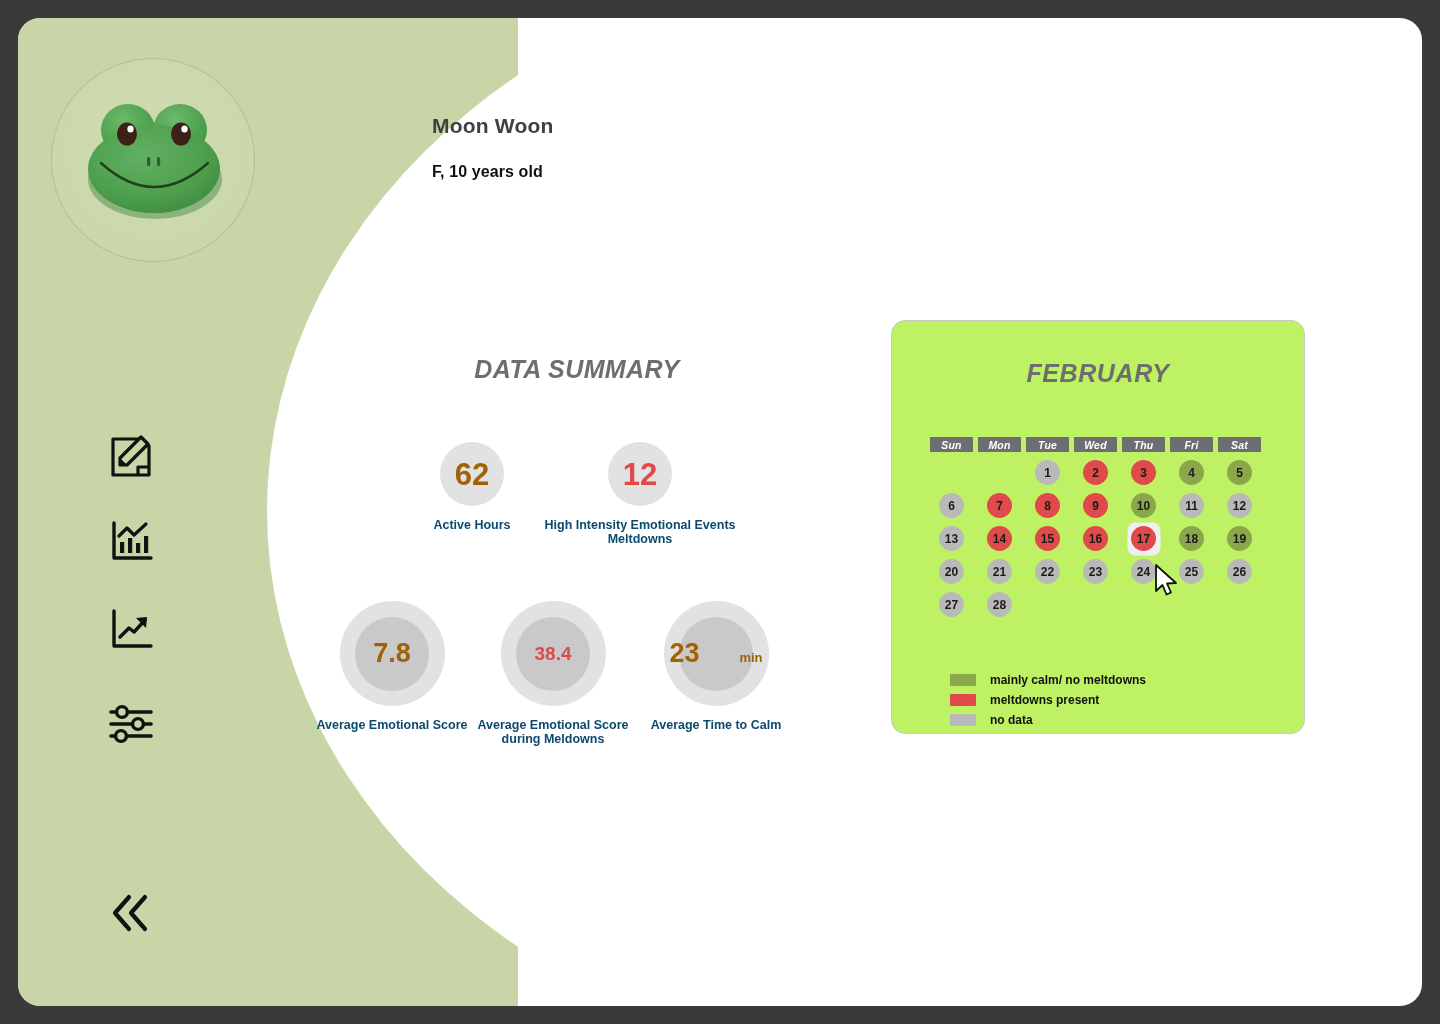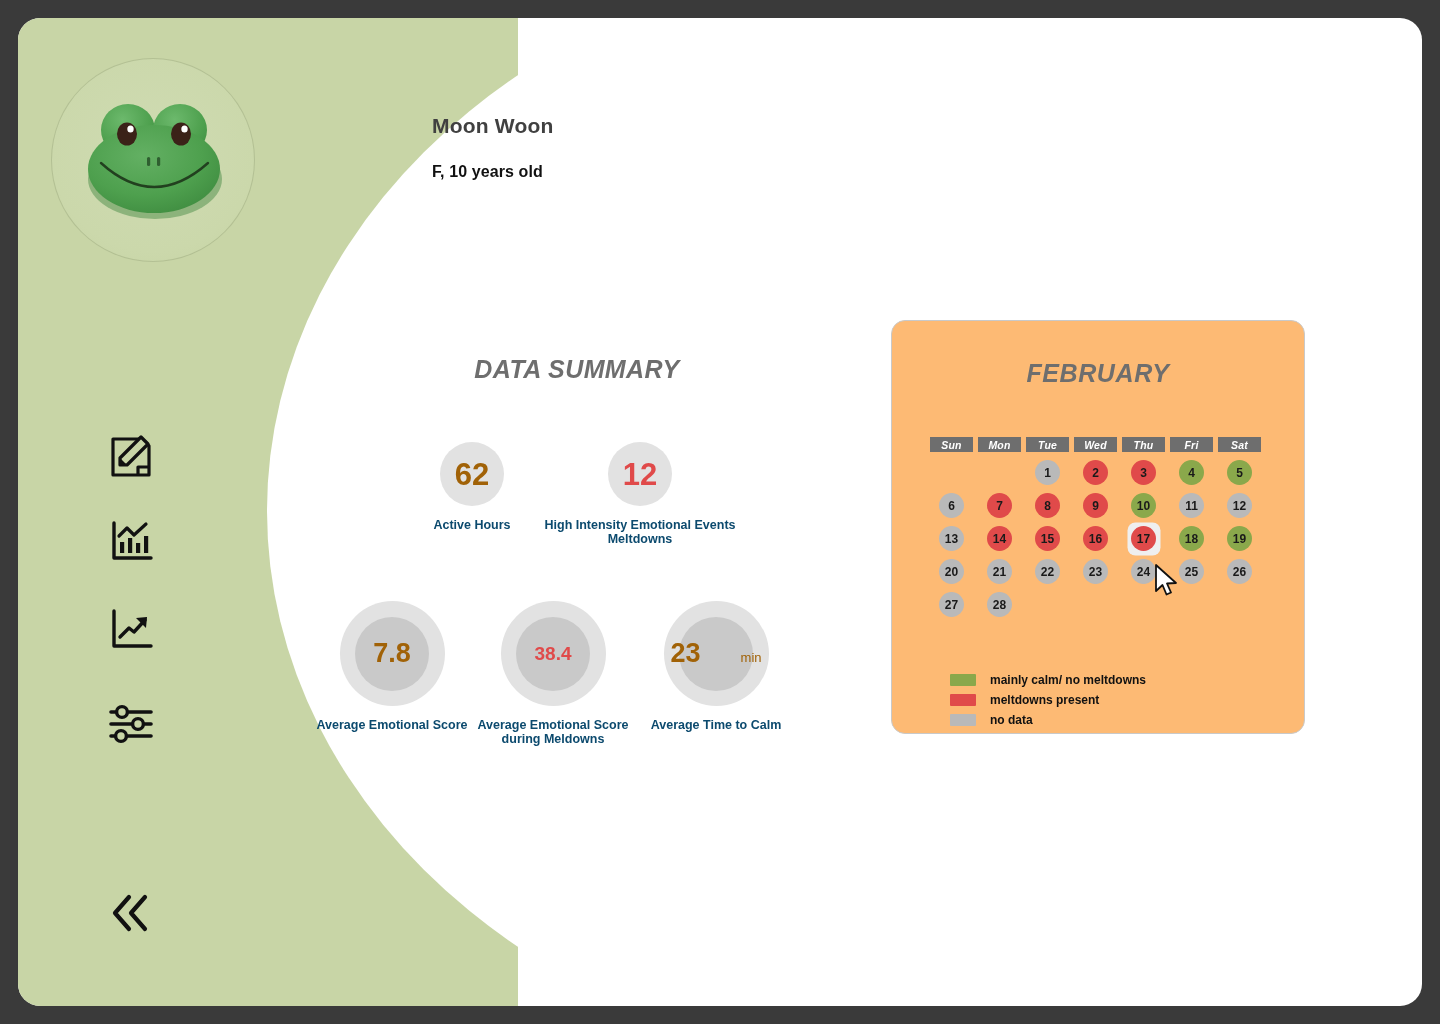--- a/index.html
+++ b/index.html
@@ -128,21 +128,21 @@
     border-radius: 50%;
     background: #c9c9c9;
     left: 50%; top: 50%; transform: translate(-50%,-50%);
   }
   .metric-value {
     position: relative; z-index: 2;
     width: 100%; text-align: center;
     font-weight: 800; color: #a16207; line-height: 1;
   }
   .metric-value.red { color: #e04a4a; }
-  .metric-unit { font-size: 13px; font-weight: 400; vertical-align: baseline; padding-left: 40px; }
+  .metric-unit { font-size: 13px; font-weight: 700; vertical-align: baseline; padding-left: 40px; }
   .metric-label {
     margin-top: 12px;
     font-size: 12.5px; font-weight: 700; color: #0c4a6e; line-height: 1.15;
   }
 
   #metric-active-hours { left: 381px; top: 424px; width: 146px; }
   #metric-active-hours .metric-bubble { width: 64px; height: 64px; }
   #metric-active-hours .metric-value { font-size: 31px; }
 
   #metric-meltdowns { left: 514px; top: 424px; width: 216px; }
@@ -162,21 +162,21 @@
   #metric-time-to-calm { left: 620px; top: 583px; width: 156px; }
   #metric-time-to-calm .metric-bubble { width: 105px; height: 105px; }
   #metric-time-to-calm .bubble-inner { width: 74px; height: 74px; }
   #metric-time-to-calm .metric-value { font-size: 27px; }
 
   
   #calendar-card {
     position: absolute;
     left: 873px; top: 302px;
     width: 414px; height: 414px;
-    background: #fdba74;
+    background: #bef264;
     border: 1px solid #c9c9c9;
     border-radius: 14px;
   }
   #calendar-month {
     position: absolute; left: 0; top: 38px; width: 100%;
     text-align: center;
     font-size: 25px; font-weight: 800; font-style: italic;
     color: #6e6e6e; letter-spacing: 0.6px;
   }
   #calendar-grid {

